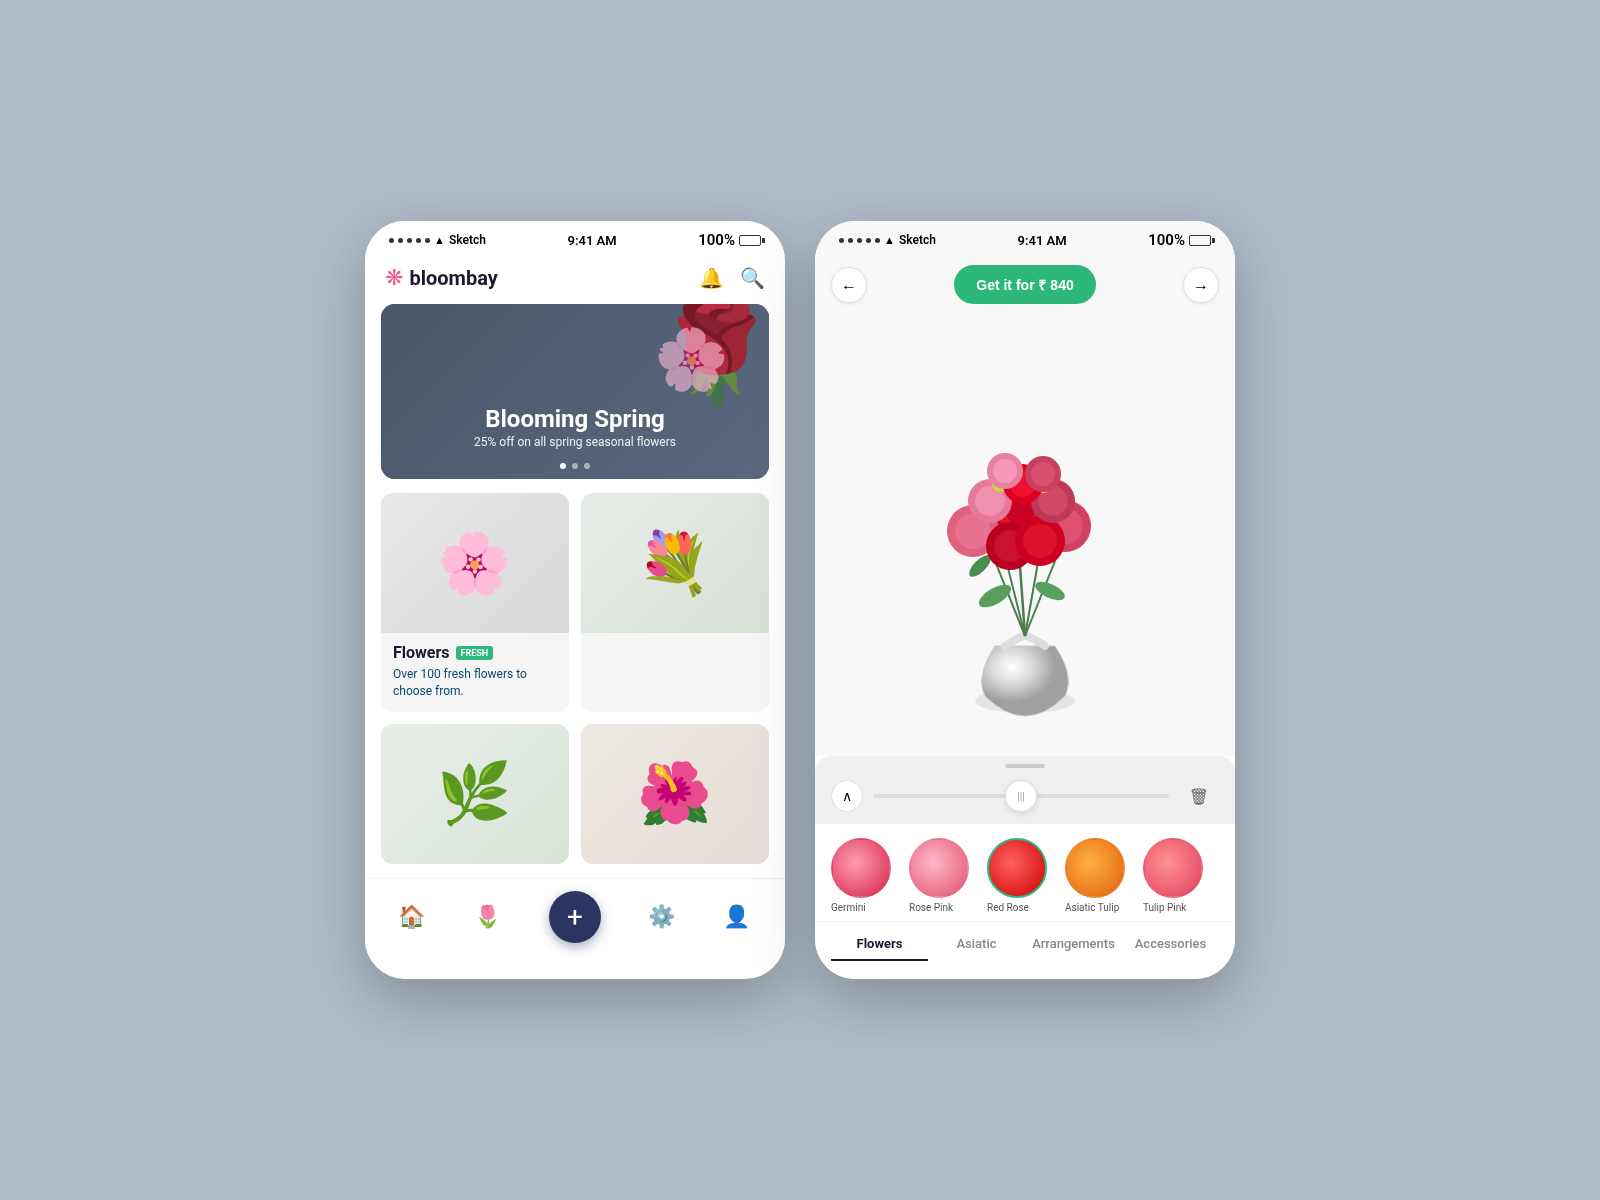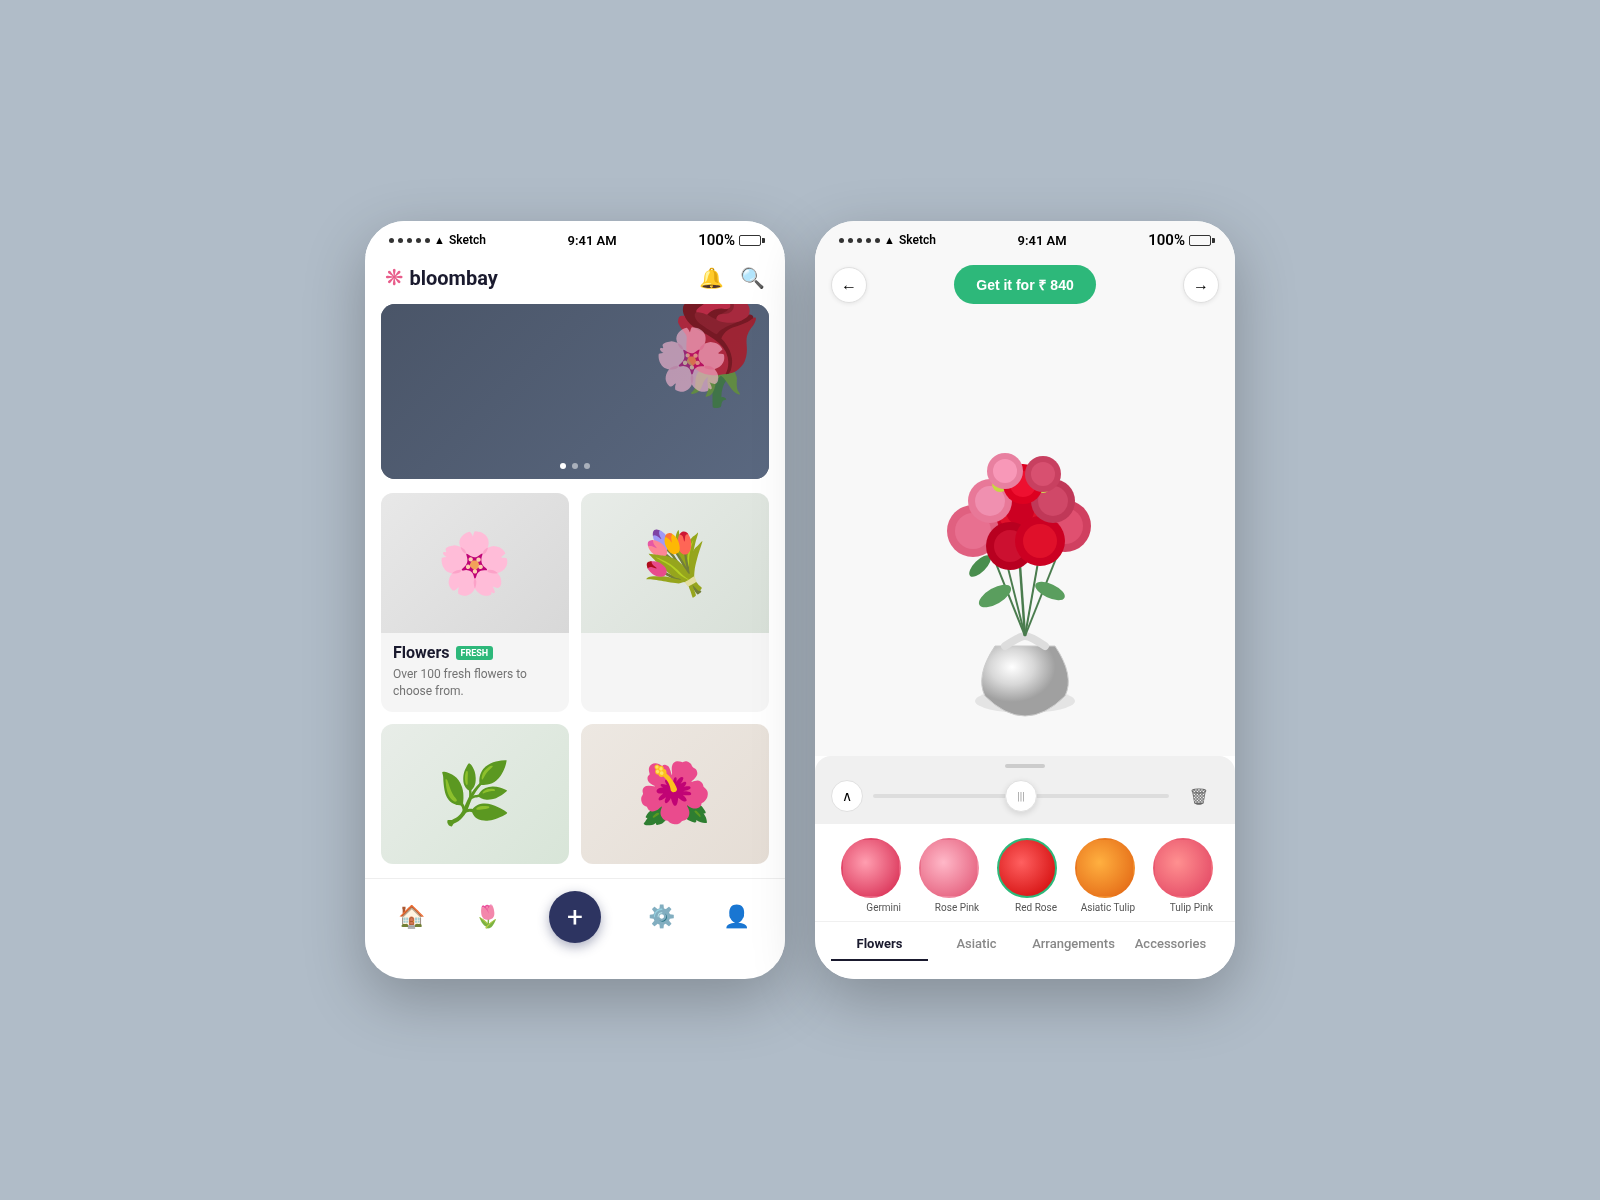--- a/index.html
+++ b/index.html
@@ -116,21 +116,21 @@
     .category-img.mixed-img { background: linear-gradient(135deg, #e8ede8, #d8e5d8); }
     .category-img.exotic-img { background: linear-gradient(135deg, #ede8e2, #e5ddd5); }
     .category-info { padding: 10px 12px 12px; }
     .category-title-row { display: flex; align-items: center; gap: 6px; margin-bottom: 4px; }
     .category-title { font-size: 16px; font-weight: 700; color: #1a1a2e; }
     .fresh-badge {
       background: #2db87a; color: #fff;
       font-size: 9px; font-weight: 700;
       padding: 2px 5px; border-radius: 3px;
     }
-    .category-desc { font-size: 12px; color: #737373; line-height: 1.4; }
+    .category-desc { font-size: 12px; color: #0c4a6e; line-height: 1.4; }
 
     
     .bottom-nav {
       display: flex;
       justify-content: space-around;
       align-items: center;
       padding: 12px 10px 20px;
       border-top: 1px solid #eee;
       background: #fff;
     }
@@ -218,21 +218,21 @@
     .flower-selector {
       background: #fff;
       padding: 10px 0;
     }
     .flower-scroll {
       display: flex; gap: 8px; padding: 4px 16px 8px;
       overflow-x: auto;
     }
     .flower-scroll::-webkit-scrollbar { display: none; }
     .flower-item {
-      display: flex; flex-direction: column; align-items: flex-end;
+      display: flex; flex-direction: column; align-items: flex-start;
       min-width: 70px; cursor: pointer;
     }
     .flower-circle {
       width: 60px; height: 60px; border-radius: 50%;
       display: flex; align-items: center; justify-content: center;
       font-size: 36px;
       border: 2px solid transparent;
     }
     .flower-circle.selected { border-color: #2db87a; }
     .flower-label { font-size: 10px; color: #555; margin-top: 4px; text-align: center; }
@@ -292,20 +292,24 @@
       <div class="header-icons">
         <span class="header-icon">🔔</span>
         <span class="header-icon">🔍</span>
       </div>
     </div>
 
     <div class="banner">
       <div class="banner-bg"></div>
       <div style="position:absolute;top:-10px;right:-10px;font-size:100px;opacity:0.8;filter:saturate(0.8)">🌹</div>
       <div style="position:absolute;top:20px;right:40px;font-size:60px;opacity:0.6">🌸</div>
+      <div class="banner-content">
+        <div class="banner-title">Blooming Spring</div>
+        <div class="banner-sub">25% off on all spring seasonal flowers</div>
+      </div>
       <div class="banner-dots">
         <span class="dot active"></span>
         <span class="dot"></span>
         <span class="dot"></span>
       </div>
     </div>
 
     <div class="categories">
 
       <div class="category-card">

